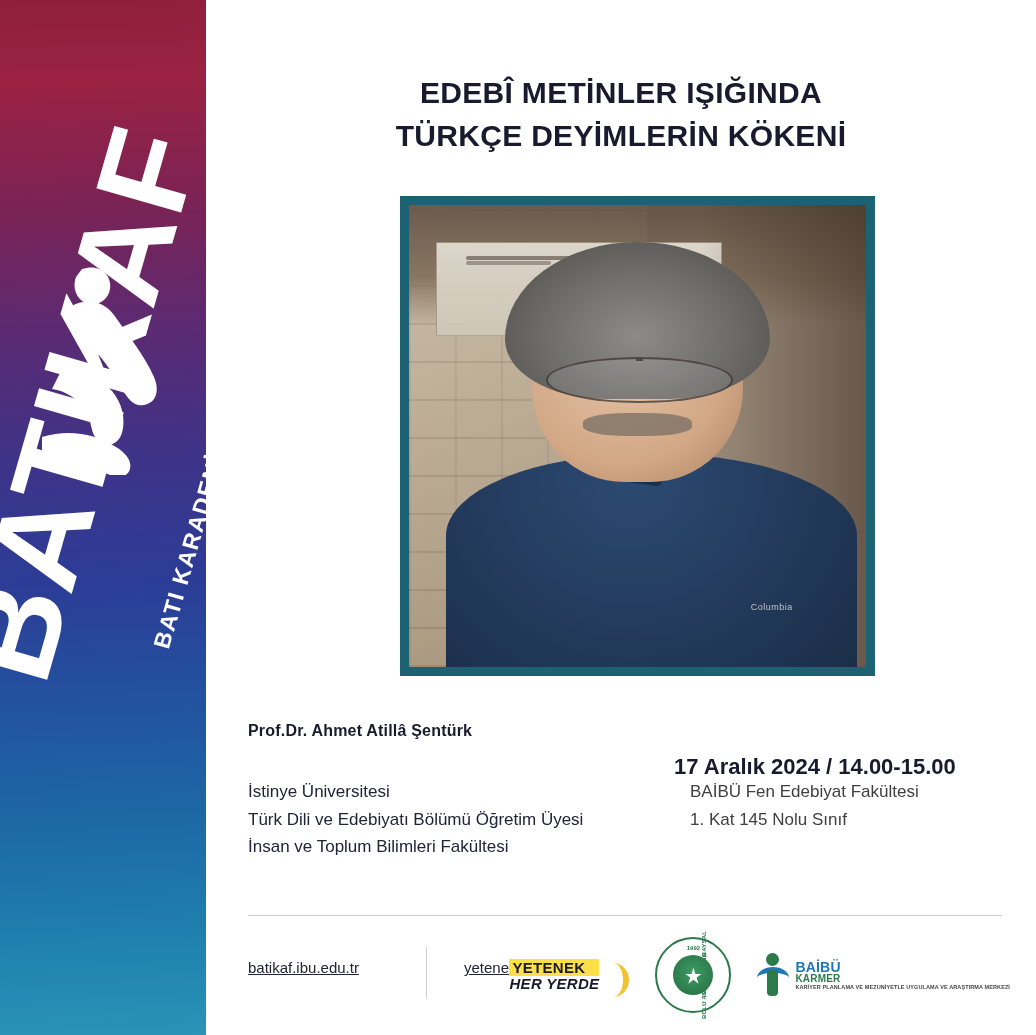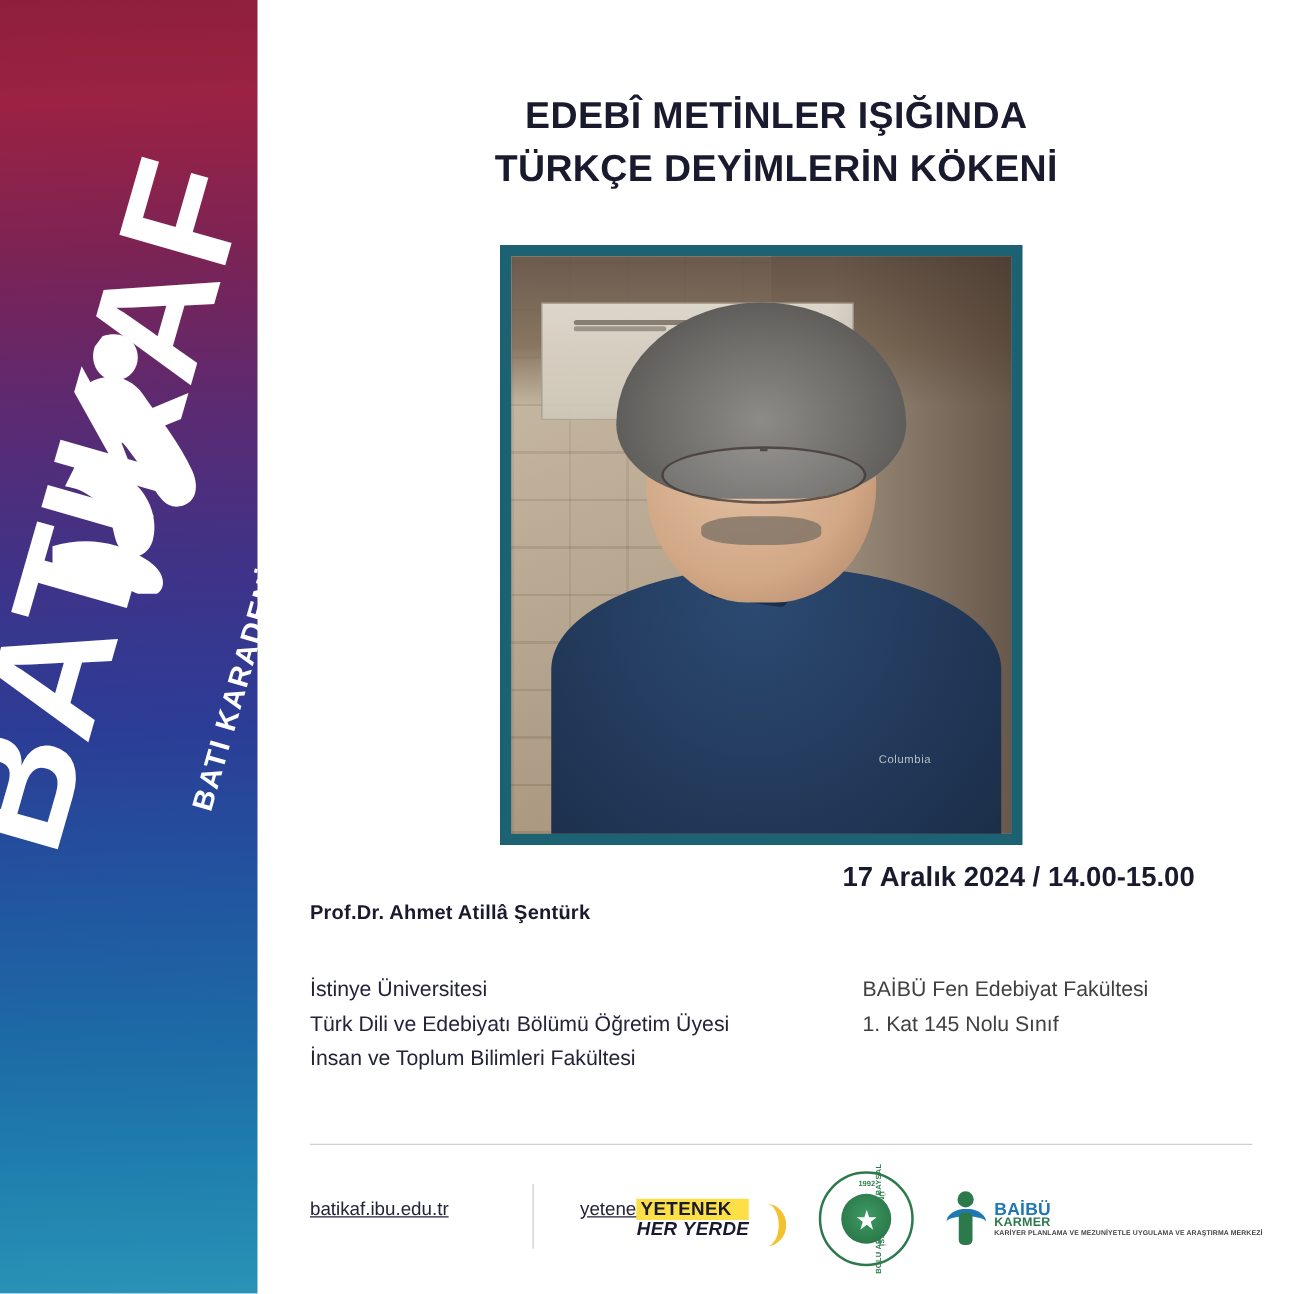--- a/index.html
+++ b/index.html
@@ -114,21 +114,21 @@
     letter-spacing: 0.3px;
     padding: 0 30px;
   }
   .title .line2 { display: block; }
 
   
   .portrait-frame {
     position: absolute;
     left: 194px;
     top: 196px;
-    width: 418px;
+    width: 475px;
     height: 480px;
     background: #1d6273;
     padding: 9px;
     box-sizing: border-box;
   }
   .portrait {
     position: relative;
     width: 100%;
     height: 100%;
     overflow: hidden;
@@ -231,21 +231,21 @@
     position: absolute;
     left: 42px;
     top: 778px;
     font-size: 17px;
     color: #23233a;
     line-height: 1.62;
   }
   .event-when {
     position: absolute;
     left: 468px;
-    top: 689px;
+    top: 754px;
     font-size: 22px;
     font-weight: bold;
     color: #1a1a2e;
   }
   .event-where {
     position: absolute;
     left: 484px;
     top: 778px;
     font-size: 17px;
     color: #404040;

